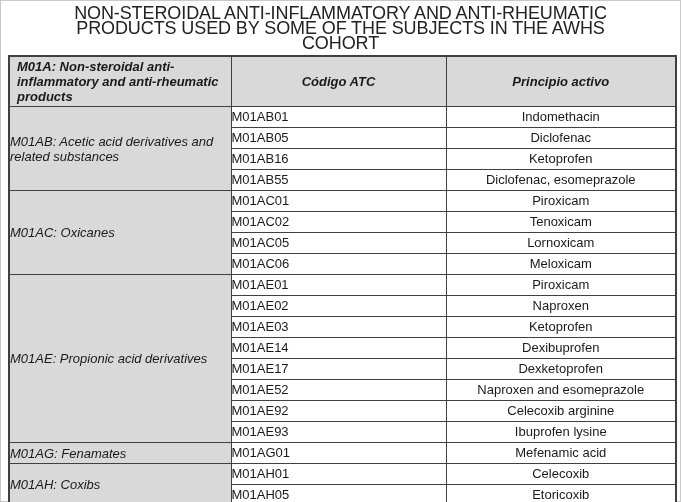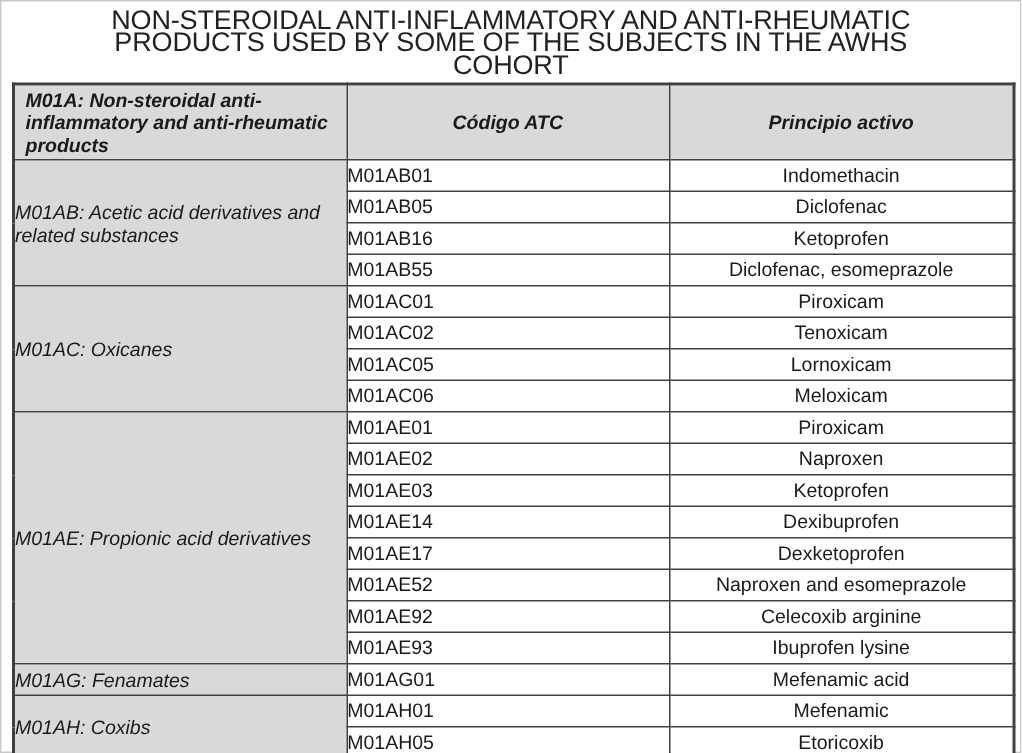--- a/index.html
+++ b/index.html
@@ -175,21 +175,21 @@
           <td class="principle-cell">Ibuprofen lysine</td>
         </tr>
         <tr>
           <td class="group-cell" rowspan="1">M01AG: Fenamates</td>
           <td class="code-cell">M01AG01</td>
           <td class="principle-cell">Mefenamic acid</td>
         </tr>
         <tr>
           <td class="group-cell" rowspan="2">M01AH: Coxibs</td>
           <td class="code-cell">M01AH01</td>
-          <td class="principle-cell">Mefenamic</td>
+          <td class="principle-cell">Celecoxib</td>
         </tr>
         <tr>
           <td class="code-cell">M01AH05</td>
           <td class="principle-cell">Etoricoxib</td>
         </tr>
       </tbody>
   </table>
 </div>
 
 </body></html>

